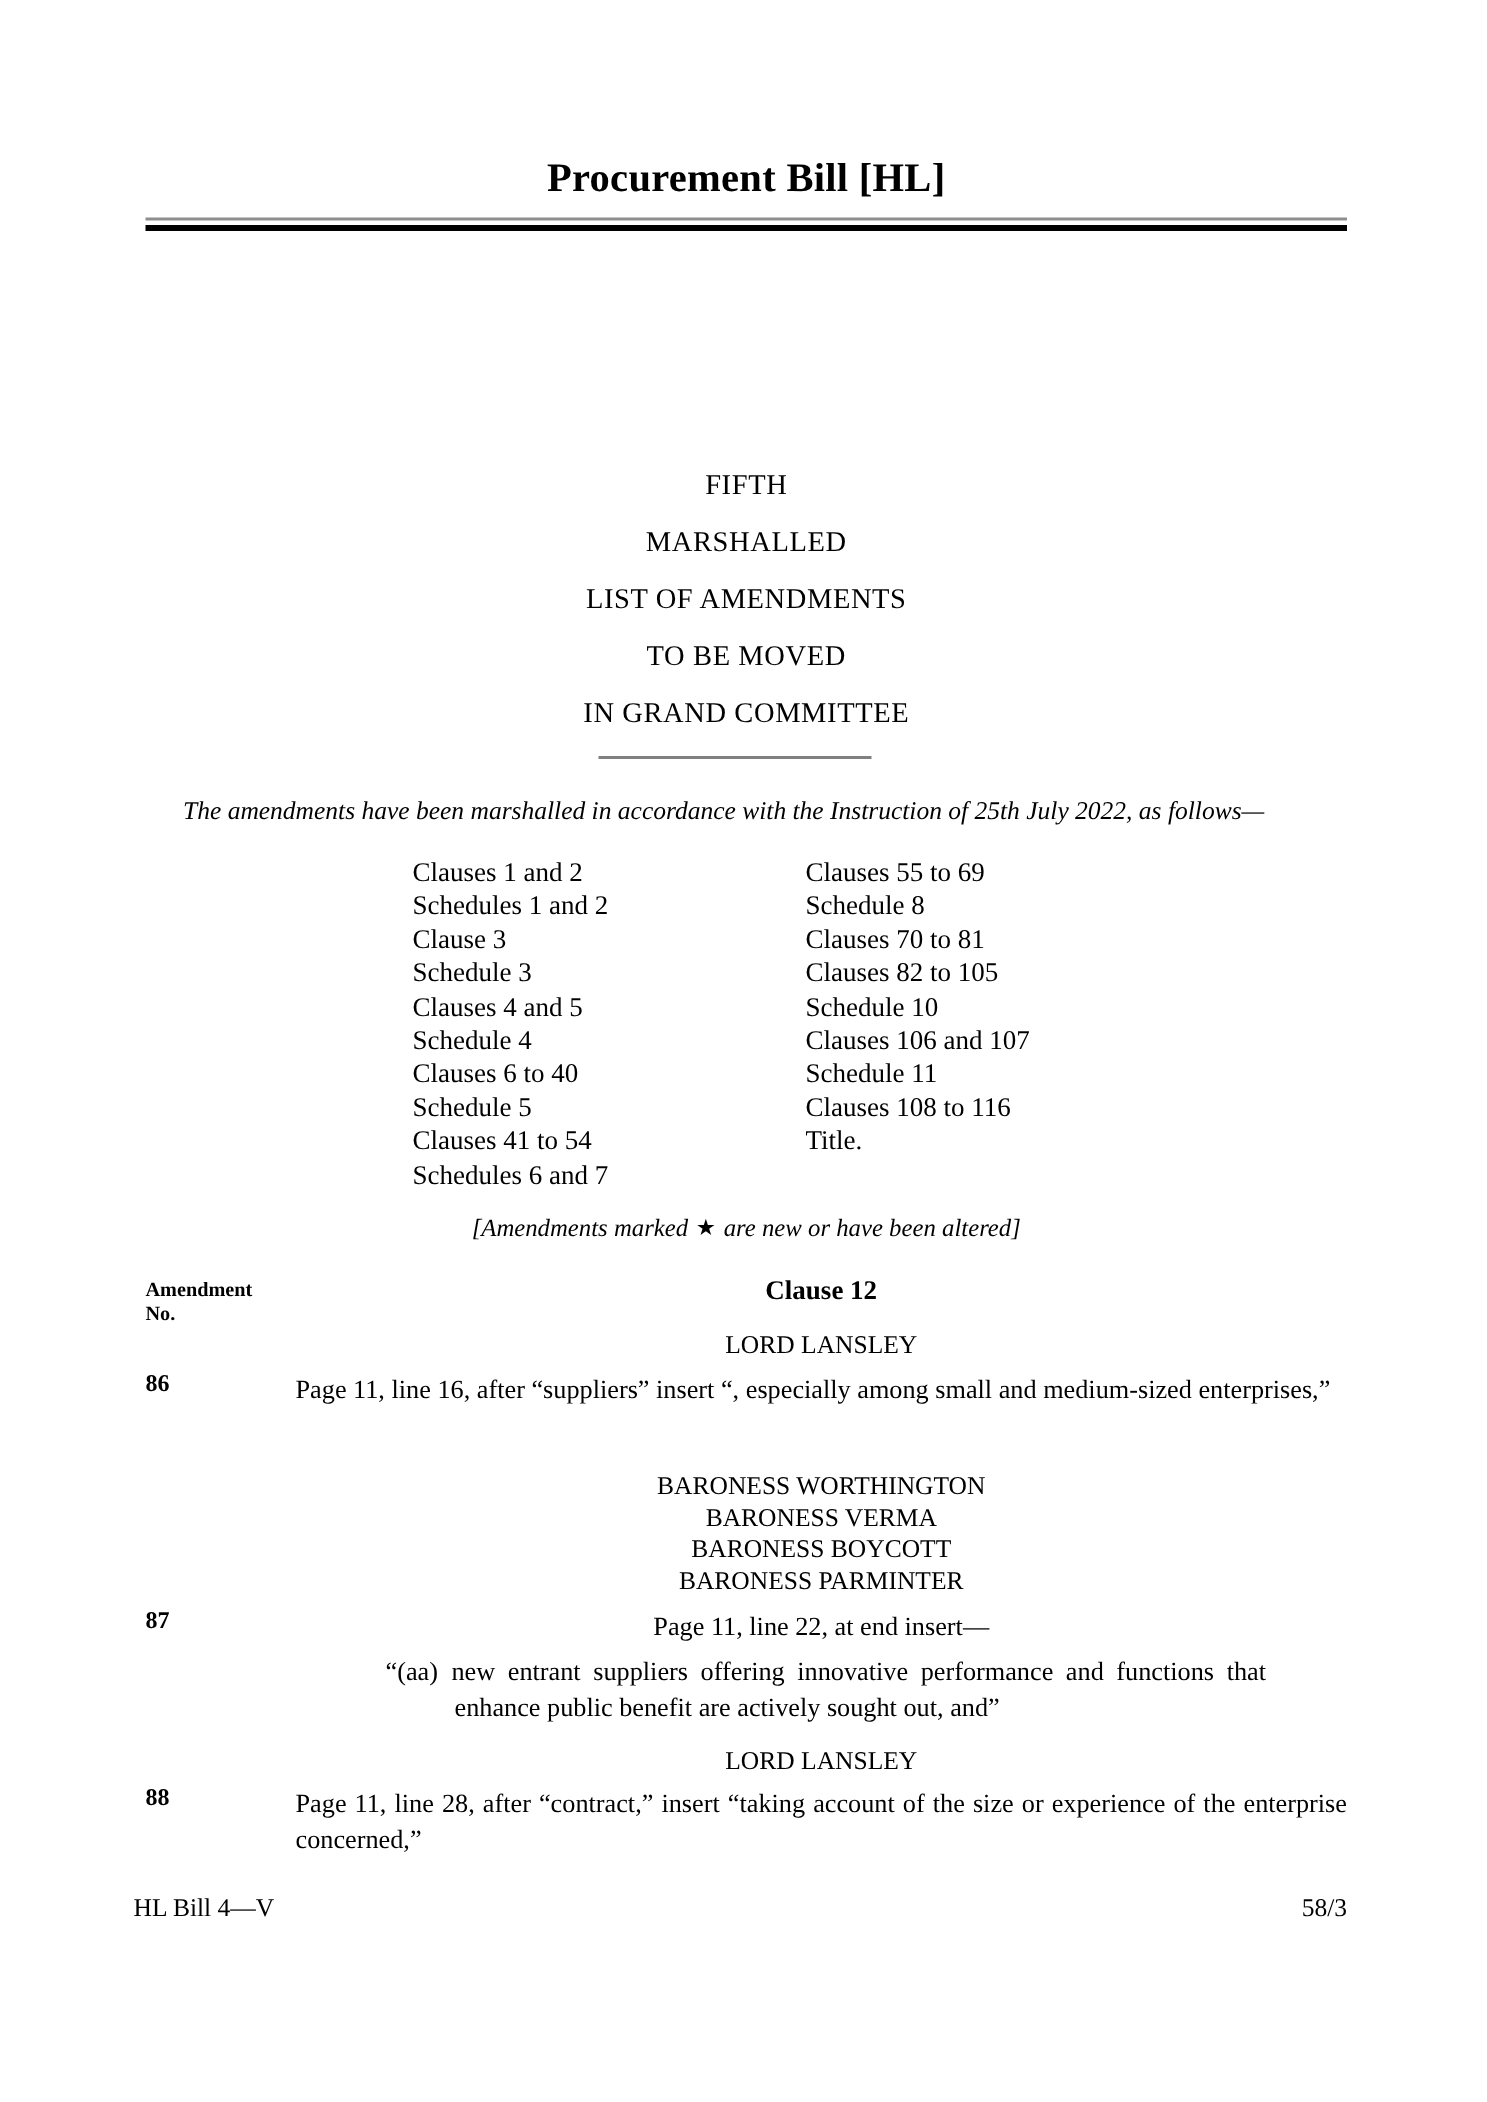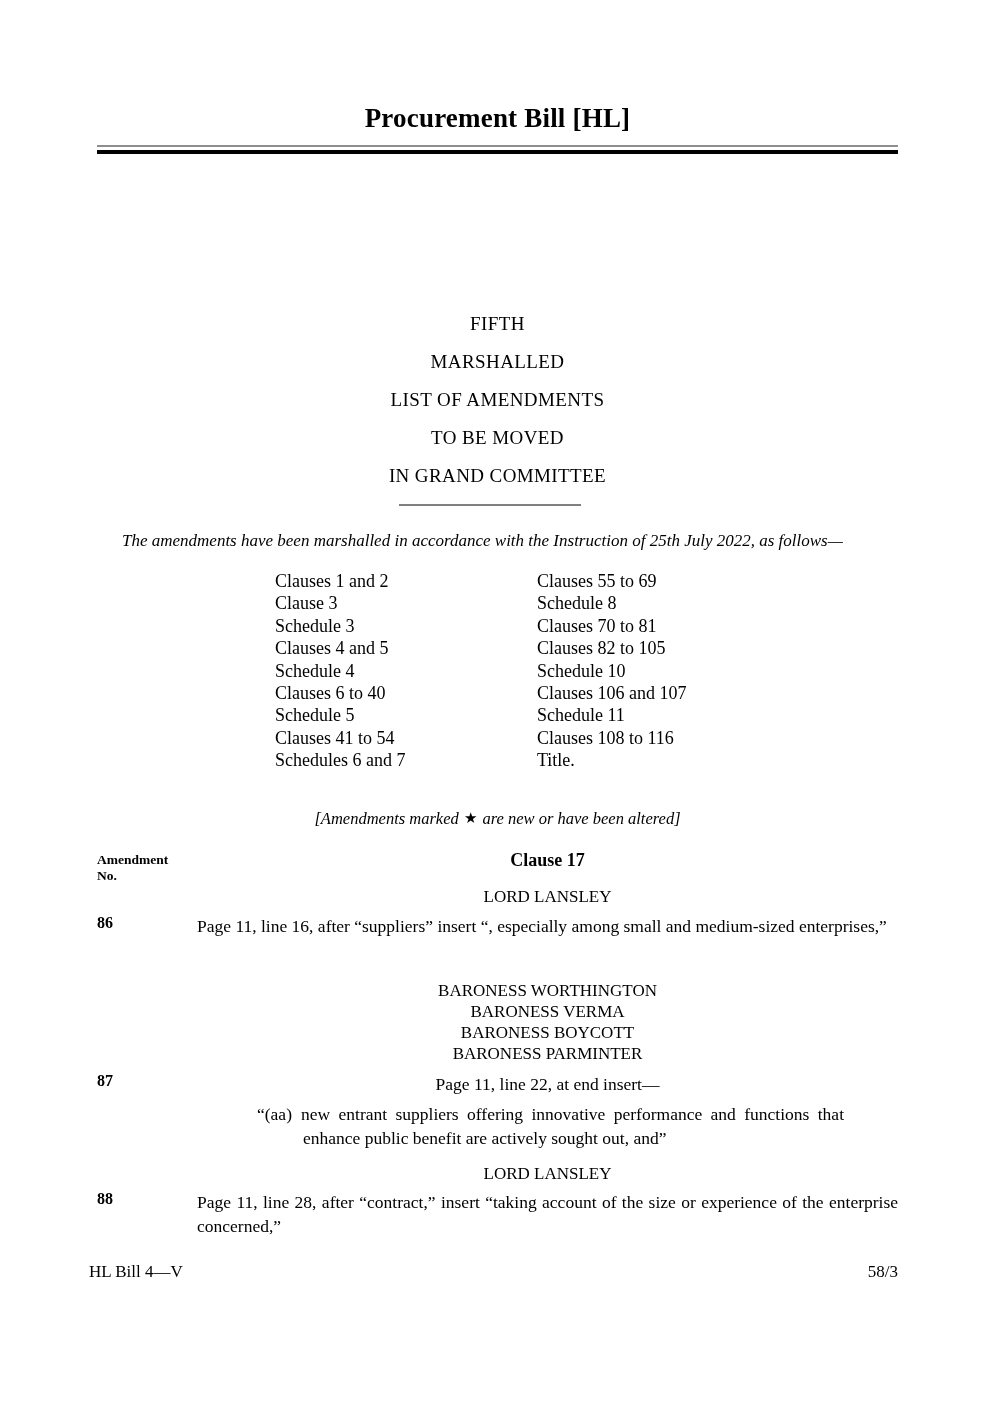--- a/index.html
+++ b/index.html
@@ -240,20 +240,21 @@
     <div class="heading-line">IN GRAND COMMITTEE</div>
   </div>
 
   <div class="divider-short"></div>
 
   <div class="instruction">The amendments have been marshalled in accordance with the Instruction of 25th July 2022, as follows—</div>
 
   <div class="clause-columns">
     <div class="clause-col">
       <div class="clause-item">Clauses 1 and 2</div>
+      <div class="clause-item">Schedules 1 and 2</div>
       <div class="clause-item">Clause 3</div>
       <div class="clause-item">Schedule 3</div>
       <div class="clause-item">Clauses 4 and 5</div>
       <div class="clause-item">Schedule 4</div>
       <div class="clause-item">Clauses 6 to 40</div>
       <div class="clause-item">Schedule 5</div>
       <div class="clause-item">Clauses 41 to 54</div>
       <div class="clause-item">Schedules 6 and 7</div>
     </div>
     <div class="clause-col">
@@ -273,21 +274,21 @@
     <span>[Amendments marked</span>
     <span class="star">★</span>
     <span>are new or have been altered]</span>
   </div>
 
   <div class="amendment-no-label">
     <div>Amendment</div>
     <div>No.</div>
   </div>
 
-  <div class="clause-heading">Clause 17</div>
+  <div class="clause-heading">Clause 12</div>
 
   <div class="sponsor sponsor-lansley-1">LORD LANSLEY</div>
 
   <div class="amendment amend-86">
     <div class="num">86</div>
     <div class="body">Page 11, line 16, after “suppliers” insert “, especially among small and medium-sized enterprises,”</div>
   </div>
 
   <div class="sponsor sponsor-group">
     <div class="sponsor-name">BARONESS WORTHINGTON</div>

